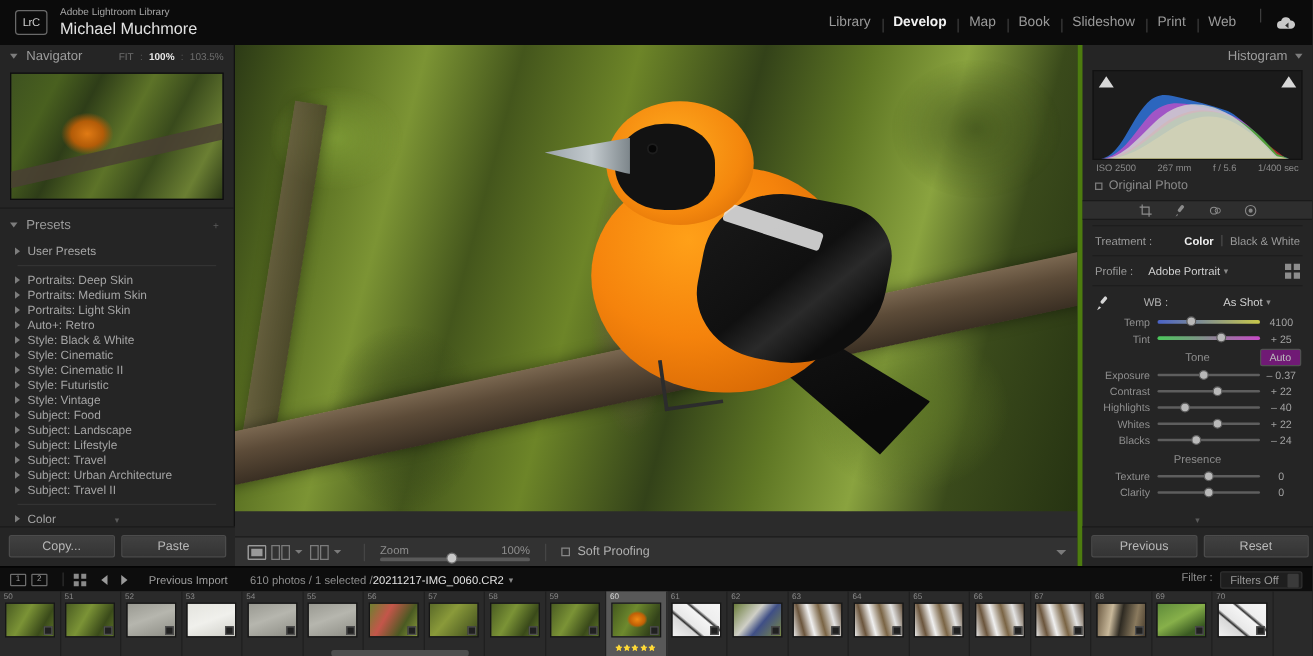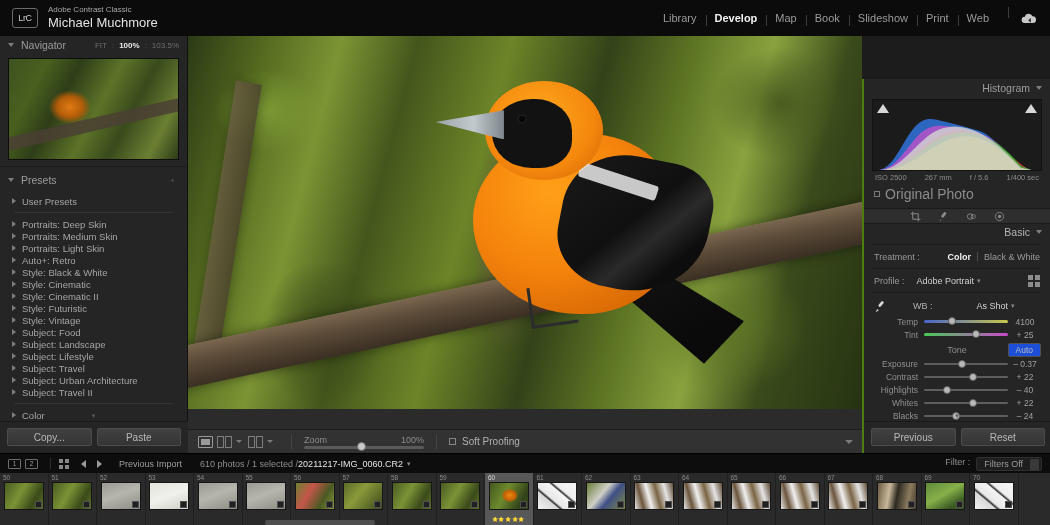--- a/index.html
+++ b/index.html
@@ -233,42 +233,42 @@
   .cbox { width: 7px; height: 7px; border: 1px solid #868686; margin-right: 6px; }
   .tb-caret {
     position: absolute; right: 9px;
     border-left: 4px solid transparent; border-right: 4px solid transparent;
     border-top: 4px solid #7a7a7a;
   }
 
   
   .right-panel {
     width: 188px; background: #252525;
-    border-left: 2px solid #4d7c0f;
-    display: flex; flex-direction: column; position: relative; margin-top: 43px;
+    border-left: 4px solid #4d7c0f;
+    display: flex; flex-direction: column; position: relative;
   }
   .rp-head {
     height: 18px; display: flex; align-items: center; justify-content: flex-end;
     padding: 0 8px; color: #9c9c9c; font-size: 10.5px; gap: 6px;
   }
   .rp-caret { border-left: 3.5px solid transparent; border-right: 3.5px solid transparent; border-top: 4px solid #7d7d7d; }
   .histo {
     margin: 2px 8px 0 8px; height: 72px; background: #1b1b1b;
     border: 1px solid #121212; position: relative; overflow: hidden;
   }
   .clip-tri { position: absolute; top: 4px; width: 0; height: 0;
     border-left: 6px solid transparent; border-right: 6px solid transparent;
     border-bottom: 9px solid #d8d8d8; }
   .clip-l { left: 4px; } .clip-r { right: 4px; }
   .hcurve { position: absolute; left: 0; bottom: 0; width: 100%; height: 100%; }
   .meta-row {
     display: flex; justify-content: space-between;
     padding: 2px 11px 0 11px; font-size: 7.5px; color: #8b8b8b;
   }
-  .orig-row { display: flex; align-items: center; padding: 4px 10px 0 10px; font-size: 14px; color: #8b8b8b; }
+  .orig-row { display: flex; align-items: center; padding: 4px 10px 0 10px; font-size: 10px; color: #8b8b8b; }
   .orig-box { width: 6px; height: 6px; border: 1px solid #7b7b7b; margin-right: 5px; }
   .toolstrip {
     margin-top: 6px; height: 16px; background: #2e2e2e;
     border-top: 1px solid #1a1a1a; border-bottom: 1px solid #1a1a1a;
     display: flex; align-items: center; justify-content: center; gap: 17px;
   }
   .tsicon { width: 11px; height: 11px; opacity: .72; }
   .sect-head {
     height: 16px; display: flex; align-items: center; justify-content: flex-end;
     padding: 0 8px; gap: 6px; color: #b4b4b4; font-size: 10.5px;
@@ -296,21 +296,21 @@
   }
   .sl-val { width: 34px; text-align: center; color: #a0a0a0; font-size: 8.5px; }
   .sect-mini {
     text-align: center; font-size: 9px; color: #8d8d8d;
     padding: 4px 0 2px 0; position: relative;
   }
   .auto-btn {
     position: absolute; right: 9px; top: 2px;
     border: 1px solid #505050; border-radius: 2px;
     padding: 0 7px; line-height: 12px; font-size: 8.5px;
-    background: #1d4ed8; color: #bcbcbc;
+    background: #701a75; color: #bcbcbc;
   }
   .thin-sep { height: 1px; background: #1d1d1d; margin: 4px 8px; }
   .prev-reset {
     position: absolute; bottom: 0; left: 0; width: 188px;
     border-top: 1px solid #1a1a1a; background: #252525;
     padding: 6px 7px 7px 7px; display: flex; gap: 5px;
   }
   .rp-grab { position: absolute; left: 50%; transform: translateX(-50%); bottom: 33px; color: #5a5a5a; font-size: 7px; }
   .rp-body { flex: 1; overflow: hidden; position: relative; }
 
@@ -374,21 +374,21 @@
     position: absolute; bottom: 0; left: 265px;
     width: 110px; height: 5px; background: #4e4e4e; border-radius: 2px;
   }
 </style>
 </head>
 <body>
 
 <div class="topbar">
   <div class="logo-box">LrC</div>
   <div class="ident">
-    <div class="app">Adobe Contrast Classic</div>
+    <div class="app">Adobe Lightroom Library</div>
     <div class="user">Michael Muchmore</div>
   </div>
   <div class="modules" id="modules">
       <div class="module">Library</div>
       <div class="module active">Develop</div>
       <div class="module">Map</div>
       <div class="module">Book</div>
       <div class="module">Slideshow</div>
       <div class="module">Print</div>
       <div class="module">Web</div>
@@ -591,24 +591,20 @@
         <svg class="tsicon" viewBox="0 0 16 16">
           <circle cx="6" cy="8" r="4" fill="none" stroke="#b0b0b0" stroke-width="1.3"></circle>
           <circle cx="10.5" cy="8" r="3" fill="none" stroke="#b0b0b0" stroke-width="1.1"></circle>
         </svg>
         <svg class="tsicon" viewBox="0 0 16 16">
           <circle cx="8" cy="8" r="6" fill="none" stroke="#a8a8a8" stroke-width="1.3"></circle>
           <circle cx="8" cy="8" r="2.4" fill="#a8a8a8"></circle>
         </svg>
       </div>
 
-      <div class="sect-head">
-        <span>Basic</span>
-        <span class="rp-caret"></span>
-      </div>
       <div class="thin-sep"></div>
 
       <div class="row">
         <span>Treatment :</span>
         <span class="treat">
           <span class="on">Color</span>
           <span class="bar"></span>
           <span>Black &amp; White</span>
         </span>
       </div>

